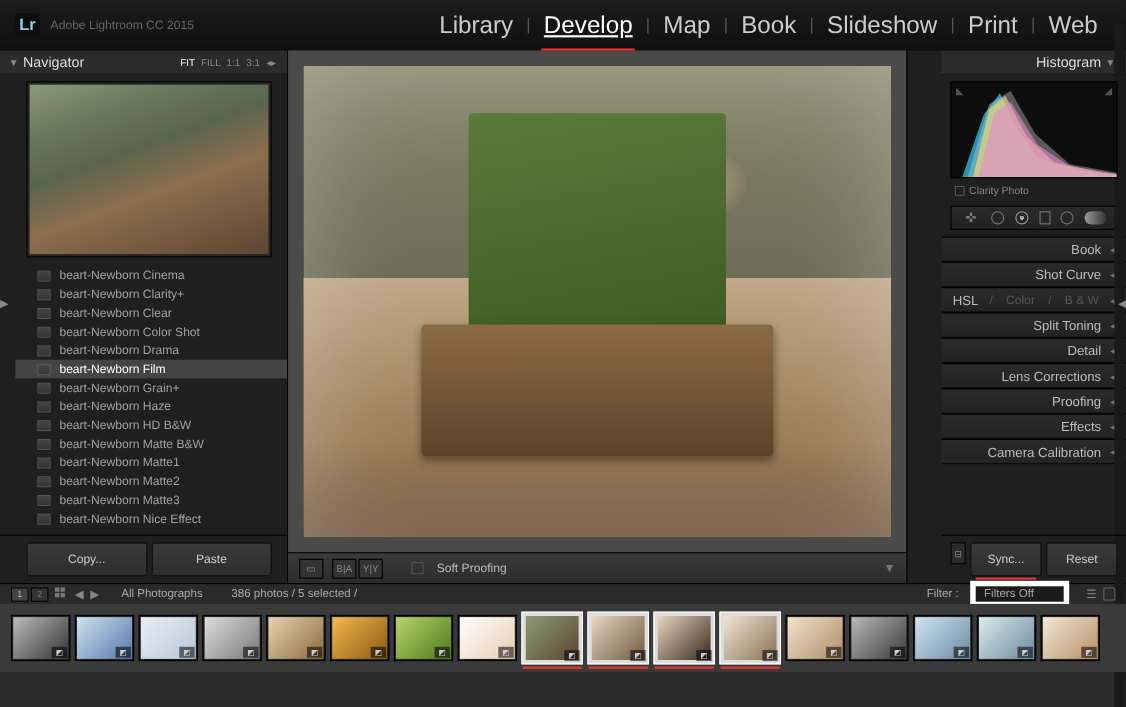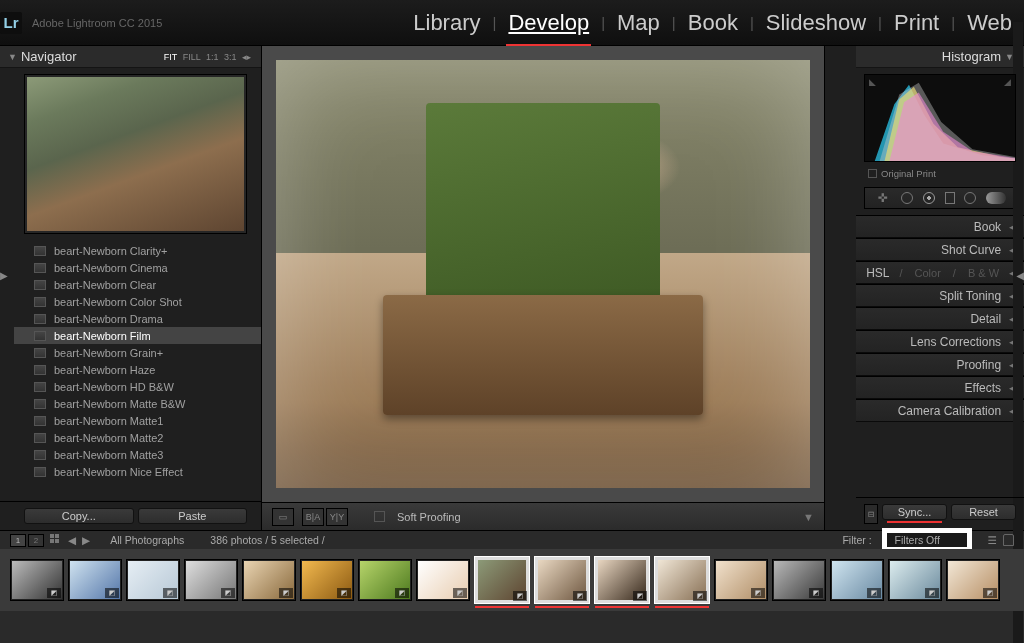--- a/index.html
+++ b/index.html
@@ -11,21 +11,21 @@
     color: #bbb;
     overflow: hidden;
     user-select: none;
     position: relative;
   }
   
   .topbar {
     height: 46px;
     background: linear-gradient(#1c1c1c, #0f0f0f);
     display: flex; align-items: center;
-    padding: 0 0;
+    padding: 0 14px;
     border-bottom: 1px solid #000;
   }
   .logo {
     width: 22px; height: 22px;
     background: #0e0e0e;
     color: #93cfe6;
     font-weight: 600;
     font-size: 15px;
     display: flex; align-items: center; justify-content: center;
     border-radius: 2px;
@@ -112,21 +112,21 @@
   .preset.selected {
     background: #444;
     color: #fff;
   }
   .leftbtns {
     display: flex; gap: 4px;
     padding: 6px 14px 6px 24px;
     border-top: 1px solid #000;
   }
   .bbtn {
-    flex: 1; height: 16px;
+    flex: 1; height: 31px;
     background: linear-gradient(#3a3a3a,#2d2d2d);
     border: 1px solid #111;
     border-radius: 3px;
     color: #ccc;
     display: flex; align-items: center; justify-content: center;
     cursor: pointer;
   }
   
   .centerpanel {
     flex: 1;
@@ -392,22 +392,22 @@
         <span>FILL</span>
         <span>1:1</span>
         <span>3:1</span>
         <span>◂▸</span>
       </span>
     </div>
     <div class="navpreview">
       <div class="navpreview-img"></div>
     </div>
     <div class="presetlist" id="preset-list">
+        <div class="preset">beart-Newborn Cinema</div>
         <div class="preset">beart-Newborn Clarity+</div>
-        <div class="preset">beart-Newborn Cinema</div>
         <div class="preset">beart-Newborn Clear</div>
         <div class="preset">beart-Newborn Color Shot</div>
         <div class="preset">beart-Newborn Drama</div>
         <div class="preset selected">beart-Newborn Film</div>
         <div class="preset">beart-Newborn Grain+</div>
         <div class="preset">beart-Newborn Haze</div>
         <div class="preset">beart-Newborn HD B&amp;W</div>
         <div class="preset">beart-Newborn Matte B&amp;W</div>
         <div class="preset">beart-Newborn Matte1</div>
         <div class="preset">beart-Newborn Matte2</div>
@@ -451,21 +451,21 @@
         <polygon fill="#2ed0f7" opacity=".7" points="0,88 10,88 30,30 45,10 60,40 80,70 120,82 180,88"></polygon>
         <polygon fill="#f7e13a" opacity=".7" points="0,88 20,88 35,25 50,12 70,50 95,74 140,84 180,88"></polygon>
         <polygon fill="#ff5bd8" opacity=".6" points="0,88 25,88 40,28 55,18 80,58 110,78 160,86 180,88"></polygon>
         <polygon fill="#ccc" opacity=".4" points="0,88 15,88 35,20 55,8 78,48 110,76 170,87 180,88"></polygon>
       </svg>
       <span style="position:absolute;left:4px;top:2px;color:#555;font-size:9px">◣</span>
       <span style="position:absolute;right:4px;top:2px;color:#555;font-size:9px">◢</span>
     </div>
     <div class="histlabel">
       <span class="sq"></span>
-      <span>Original Print</span>
+      <span>Clarity Photo</span>
     </div>
     <div class="iconrow">
       <div class="tool crop"></div>
       <div class="tool circle"></div>
       <div class="tool circlefill"></div>
       <div class="tool rect"></div>
       <div class="tool circle"></div>
       <div class="tool grad"></div>
     </div>
 

